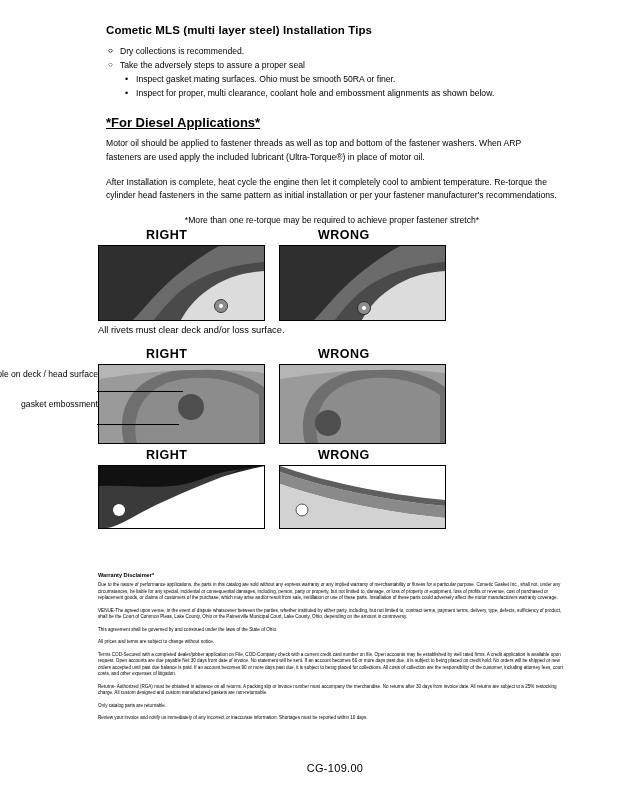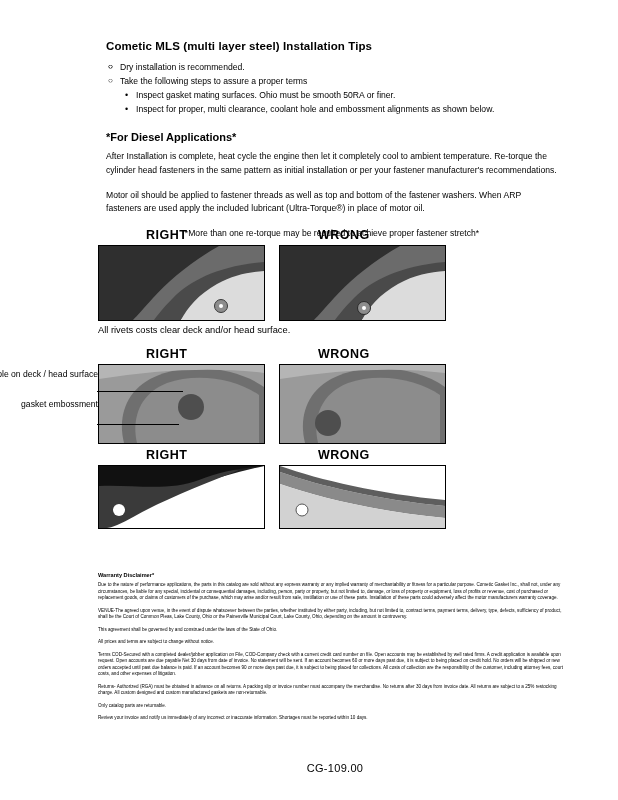--- a/index.html
+++ b/index.html
@@ -24,21 +24,21 @@
   }
   .content {
     position: absolute;
     left: 98px;
     top: 24px;
     width: 460px;
   }
   h1.title {
     font-size: 11.5px;
     font-weight: bold;
-    margin: 16px 0 9px 8px;
+    margin: 0 0 9px 8px;
     letter-spacing: 0.1px;
   }
   .bullet-list {
     margin: 0;
     padding: 0;
     list-style: none;
   }
   .bullet-list li {
     font-size: 8.6px;
     line-height: 1.62;
@@ -64,23 +64,24 @@
     padding-left: 14px;
     margin-left: 24px;
   }
   .sub-list li .marker {
     position: absolute;
     left: 3px;
     top: -0.5px;
     font-size: 9px;
   }
   h2.subtitle {
-    font-size: 11px;
+    font-size: 13px;
     font-weight: bold;
     margin: 14px 0 7px 8px;
+    text-decoration: underline;
   }
   p.para {
     font-size: 8.6px;
     line-height: 1.62;
     margin: 0 0 11px 8px;
   }
   p.para.tight { margin-bottom: 0; text-align: center; }
 
   
   .figures {
@@ -173,32 +174,32 @@
 </head>
 <body>
 
 <div class="page">
 
   <div class="content">
     <h1 class="title">Cometic MLS (multi layer steel) Installation Tips</h1>
 
     <ul class="bullet-list">
       <li><span class="marker">○</span></li>
-      <li><span class="marker">○</span><span>Dry installation is recommended.</span></li>
-      <li><span class="marker">○</span><span>Take the following steps to assure a proper terms</span></li>
+      <li><span class="marker">○</span><span>Dry collections is recommended.</span></li>
+      <li><span class="marker">○</span><span>Take the adversely steps to assure a proper seal</span></li>
     </ul>
 
     <ul class="sub-list">
       <li><span class="marker">•</span><span>Inspect gasket mating surfaces.  Ohio must be smooth 50RA or finer.</span></li>
       <li><span class="marker">•</span><span>Inspect for proper, multi clearance, coolant hole and embossment alignments as shown below.</span></li>
     </ul>
 
     <h2 class="subtitle">*For Diesel Applications*</h2>
+    <p class="para">Motor oil should be applied to fastener threads as well as top and bottom of the fastener washers. When ARP fasteners are used apply the included lubricant (Ultra-Torque®) in place of motor oil.</p>
     <p class="para">After Installation is complete, heat cycle the engine then let it completely cool to ambient temperature. Re-torque the cylinder head fasteners in the same pattern as initial installation or per your fastener manufacturer's recommendations.</p>
-    <p class="para">Motor oil should be applied to fastener threads as well as top and bottom of the fastener washers. When ARP fasteners are used apply the included lubricant (Ultra-Torque®) in place of motor oil.</p>
     <p class="para tight">*More than one re-torque may be required to achieve proper fastener stretch*</p>
   </div>
 
   <div class="figures">
 
     <div class="fig-row">
       <div class="fig-labels">
         <div class="fig-label" style="left:48px;">RIGHT</div>
         <div class="fig-label" style="left:220px;">WRONG</div>
       </div>
@@ -219,21 +220,21 @@
             <rect x="0" y="0" width="165" height="74" fill="#ffffff"></rect>
             <path d="M0,0 L165,0 L165,32 C140,36 120,42 105,52 C92,61 85,70 82,74 L0,74 Z" fill="#4a4a4a"></path>
             <path d="M0,0 L165,0 L165,16 C120,20 92,34 74,52 C64,62 58,70 55,74 L0,74 Z" fill="#6b6b6b"></path>
             <path d="M0,0 L120,0 C95,14 70,34 54,52 C44,63 38,70 34,74 L0,74 Z" fill="#2f2f2f"></path>
             <path d="M82,74 C88,62 100,48 118,38 C134,29 150,26 165,25 L165,74 Z" fill="#dcdcdc"></path>
             <circle cx="84" cy="62" r="6.5" fill="#8d8d8d" stroke="#2a2a2a" stroke-width="1"></circle>
             <circle cx="84" cy="62" r="2" fill="#ffffff"></circle>
           </svg>
         </div>
       </div>
-      <div class="caption">All rivets costs clear deck and/or head surface.</div>
+      <div class="caption">All rivets must clear deck and/or loss surface.</div>
     </div>
 
     <div class="fig-row">
       <div class="fig-labels">
         <div class="fig-label" style="left:48px;">RIGHT</div>
         <div class="fig-label" style="left:220px;">WRONG</div>
       </div>
       <div class="panel-pair">
         <div class="panel tall">
           <svg width="165" height="78" viewBox="0 0 165 78">

